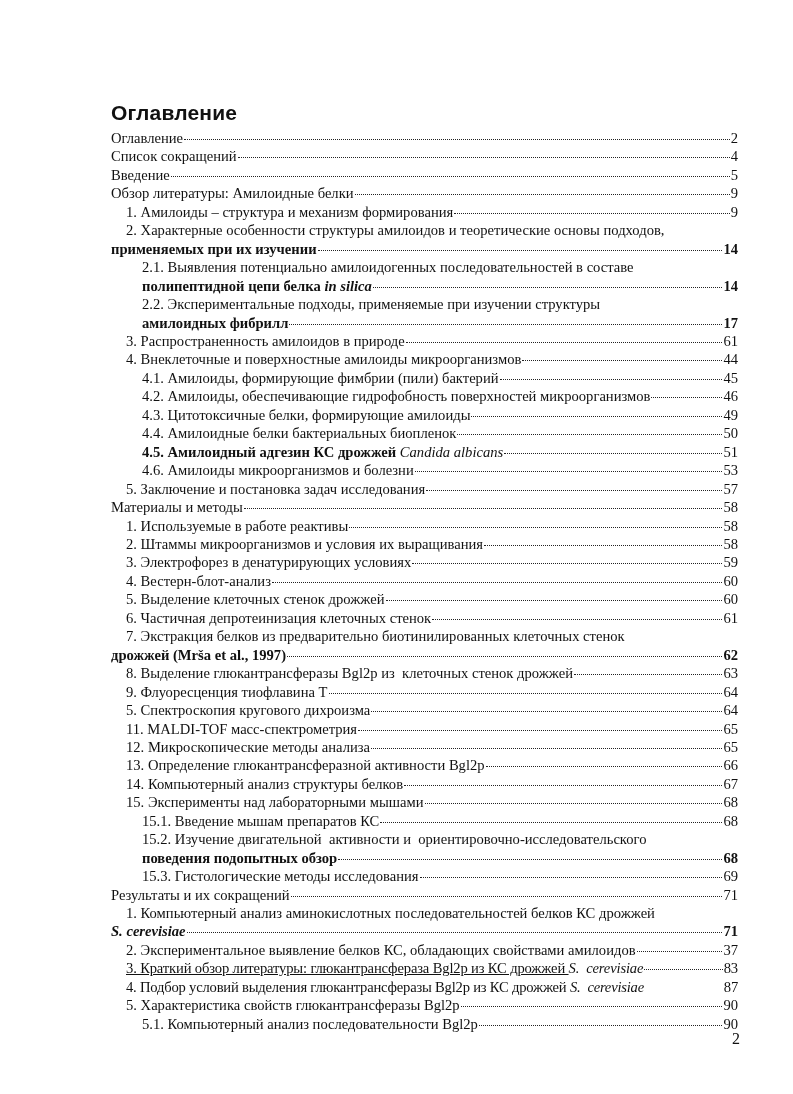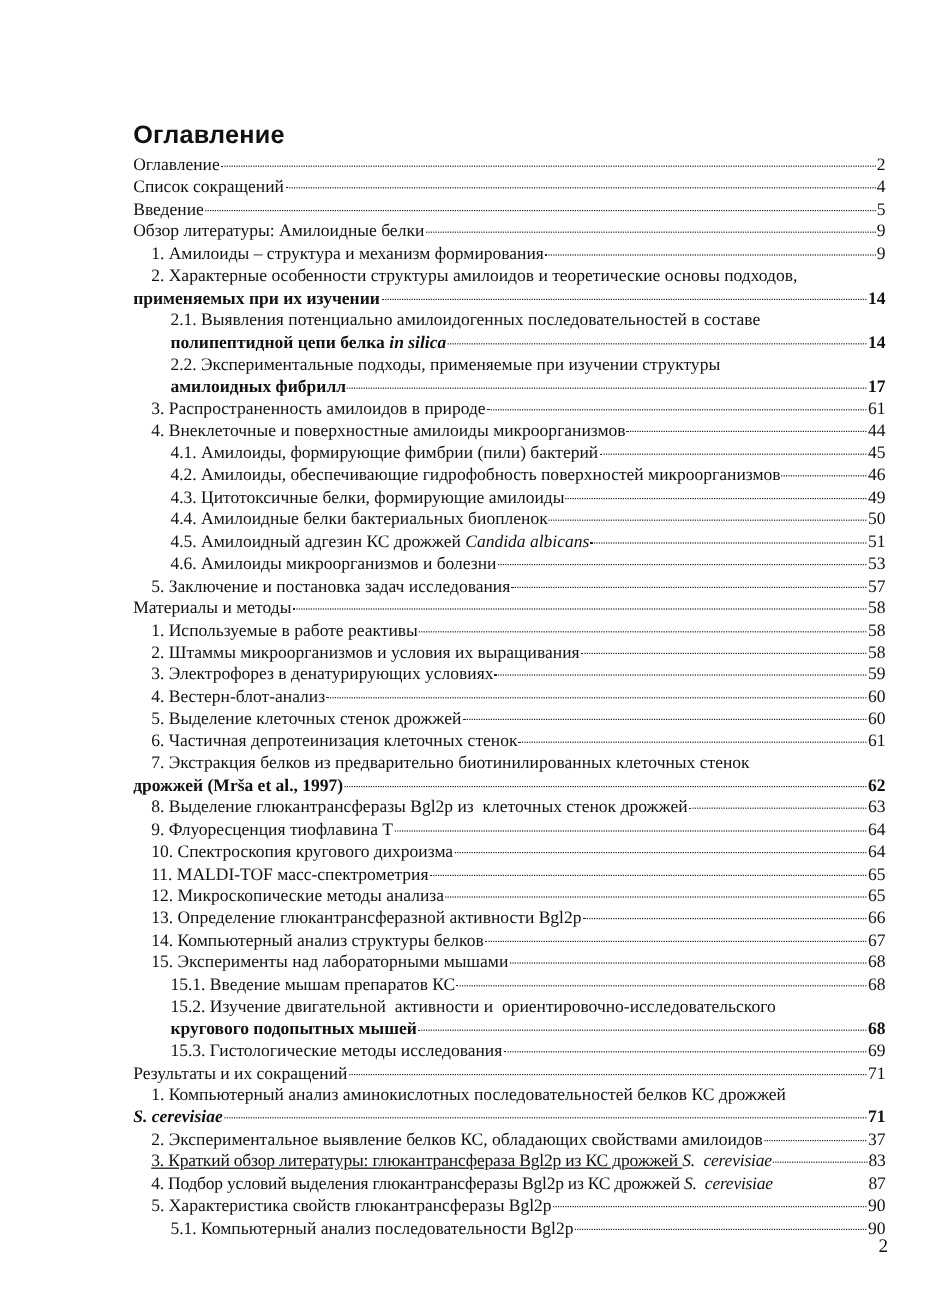--- a/index.html
+++ b/index.html
@@ -130,21 +130,21 @@
     <span class="page">49</span>
   </div>
 
   <div class="entry lvl2">
     <span>4.4. Амилоидные белки бактериальных биопленок</span>
     <span class="leader"></span>
     <span class="page">50</span>
   </div>
 
   <div class="entry lvl2">
-    <span style="white-space:pre;">4.5. Амилоидный адгезин КС дрожжей </span>
+    <span style="white-space:pre;font-weight:bold;">4.5. Амилоидный адгезин КС дрожжей </span>
       <span class="it">Candida albicans</span>
     <span class="leader"></span>
     <span class="page">51</span>
   </div>
 
   <div class="entry lvl2">
     <span>4.6. Амилоиды микроорганизмов и болезни</span>
     <span class="leader"></span>
     <span class="page">53</span>
   </div>
@@ -212,21 +212,21 @@
     <span class="page">63</span>
   </div>
 
   <div class="entry lvl1">
     <span>9. Флуоресценция тиофлавина Т</span>
     <span class="leader"></span>
     <span class="page">64</span>
   </div>
 
   <div class="entry lvl1">
-    <span>10. Спектроскопия кругового дихроизма</span>
+    <span>5. Спектроскопия кругового дихроизма</span>
     <span class="leader"></span>
     <span class="page">64</span>
   </div>
 
   <div class="entry lvl1">
     <span>11. MALDI-TOF масс-спектрометрия</span>
     <span class="leader"></span>
     <span class="page">65</span>
   </div>
 
@@ -256,21 +256,21 @@
 
   <div class="entry lvl2">
     <span>15.1. Введение мышам препаратов КС</span>
     <span class="leader"></span>
     <span class="page">68</span>
   </div>
 
   <div class="entry wrap lvl2" style="padding-left:31px;">
     <span class="line1" style="white-space:pre;">15.2. Изучение двигательной  активности и  ориентировочно-исследовательского</span>
     <span class="line2">
-      <span>кругового подопытных мышей</span>
+      <span>поведения подопытных обзор</span>
       <span class="leader"></span>
       <span class="page">68</span>
     </span>
   </div>
 
   <div class="entry lvl2">
     <span>15.3. Гистологические методы исследования</span>
     <span class="leader"></span>
     <span class="page">69</span>
   </div>

